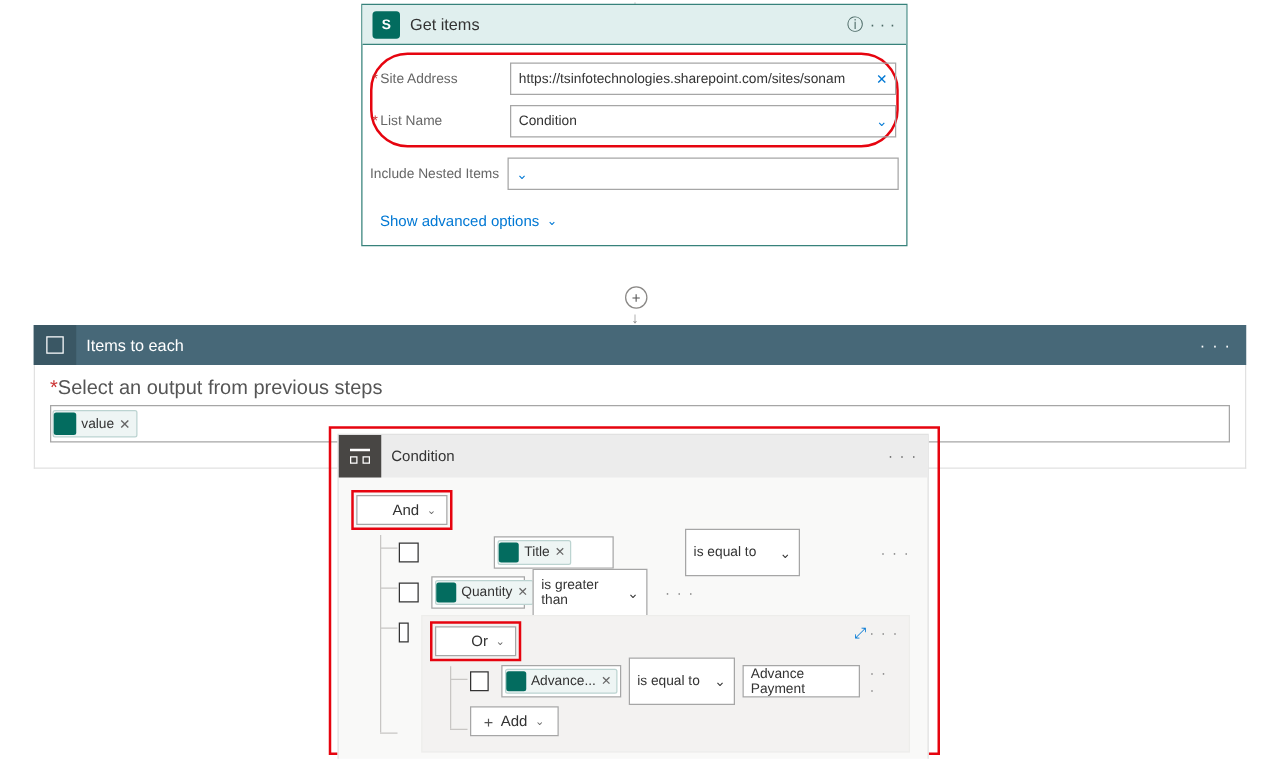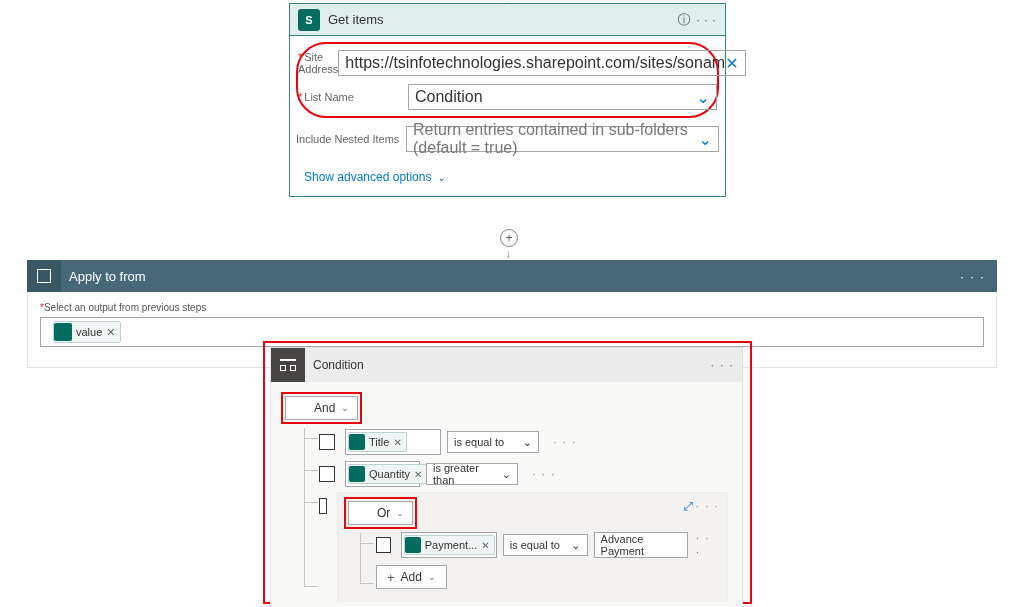--- a/index.html
+++ b/index.html
@@ -30,21 +30,21 @@
 
   .highlight-red { border: 2px solid #e6040f; }
 
   .form-box { margin: 6px; border-radius: 30px; }
   .form-row { display: flex; align-items: center; height: 30px; margin: 4px 0; }
   .form-label { width: 110px; font-size: 11px; color: #666; }
   .form-label .req { color: #c33; margin-right: 2px; }
   .form-input {
     flex: 1; height: 26px; border: 1px solid #a6a6a6; padding: 0 6px;
     display: flex; align-items: center; justify-content: space-between;
-    font-size: 16px; color: #333;
+    font-size: 11px; color: #333;
   }
   .form-input .x { color: #0078d4; cursor: pointer; }
   .form-input .chev { color: #0078d4; cursor: pointer; }
   .form-input .folder { color: #0078d4; cursor: pointer; }
   .placeholder { color: #777; font-style: normal; }
   .adv-link { color: #0078d4; font-size: 12px; padding: 10px 14px 12px; display: inline-flex; align-items: center; cursor: pointer; }
   .adv-link .chev { margin-left: 6px; font-size: 10px; }
   .add-bubble {
     position: absolute; left: 500px; top: 229px; width: 18px; height: 18px;
     border: 1px solid #8a8886; border-radius: 50%; background: #fff;
@@ -66,25 +66,25 @@
   .apply-header .dark-icon {
     width: 34px; height: 32px; background: #3a5764;
     display: flex; align-items: center; justify-content: center; margin-right: 8px;
   }
   .apply-header .loop-glyph {
     width: 14px; height: 14px; border: 1.5px solid #fff;
   }
   .apply-header .dots { color: #fff; padding: 0 4px; cursor: pointer; letter-spacing: 1px; }
 
   .apply-body { border: 1px solid #e1e1e1; border-top: none; padding: 10px 12px 20px; background: #fff; }
-  .small-label { font-size: 10px; color: #555; }
+  .small-label { font-size: 16px; color: #555; }
   .small-label .req { color: #c33; }
   .token-input {
     margin-top: 4px; border: 1px solid #a6a6a6; height: 30px;
-    display: flex; align-items: center; padding: 0 12px;
+    display: flex; align-items: center; padding: 0 1px;
   }
   .token {
     display: inline-flex; align-items: center; background: #eef5f4;
     border: 1px solid #bcd4d1; border-radius: 2px; height: 22px;
     padding: 0 4px 0 0; font-size: 11px; color: #333;
   }
   .token .ticon {
     width: 18px; height: 18px; background: #036c5f; border-radius: 2px;
     margin-right: 4px; display: flex; align-items: center; justify-content: center;
     color: #fff; font-size: 9px;
@@ -142,21 +142,21 @@
     display: inline-flex; align-items: center; background: #eef5f4;
     border: 1px solid #bcd4d1; border-radius: 2px; height: 20px; padding: 0 4px 0 0;
     font-size: 11px; margin: 0 2px;
   }
   .fieldtoken .inner .ic {
     width: 16px; height: 16px; background: #036c5f; border-radius: 2px;
     margin-right: 4px;
   }
   .fieldtoken .inner .tx { color: #666; margin-left: 4px; font-size: 10px; cursor: pointer; }
   .op {
-    border: 1px solid #a6a6a6; height: 22px; width: 92px;
+    border: 1px solid #a6a6a6; height: 38px; width: 92px;
     display: flex; align-items: center; justify-content: space-between;
     padding: 0 6px; font-size: 11px; background: #fff; margin-right: 6px; cursor: pointer;
   }
   .val {
     border: 1px solid #a6a6a6; height: 26px; width: 102px;
     display: flex; align-items: center; padding: 0 6px; font-size: 11px; background: #fff;
   }
   .dots-sm { color: #888; margin-left: 8px; letter-spacing: 1px; cursor: pointer; }
 
   .line-v {
@@ -213,41 +213,40 @@
         <span>Condition</span>
         <span class="chev">⌄</span>
       </div>
     </div>
   </div>
 
   <div class="form-box" style="margin-top:0;">
     <div class="form-row">
       <div class="form-label">Include Nested Items</div>
       <div class="form-input">
-        <span class="placeholder">Return entries contained in sub-folders (default = true)</span>
         <span class="chev">⌄</span>
       </div>
     </div>
   </div>
 
   <div class="adv-link">
     <span>Show advanced options</span>
         <span class="chev">⌄</span>
   </div>
 </div>
 
 <div class="add-bubble">+</div>
 <div class="arrow-down">↓</div>
 
 <div class="apply-card">
   <div class="apply-header">
     <div class="dark-icon">
       <div class="loop-glyph"></div>
     </div>
-    <span>Apply to from</span>
+    <span>Items to each</span>
     <div class="flex-sp"></div>
     <div class="dots">· · ·</div>
   </div>
   <div class="apply-body">
     <div class="small-label"><span class="req">*</span><span>Select an output from previous steps</span></div>
     <div class="token-input">
       <div class="token">
         <div class="ticon"></div>
         <span>value</span>
         <span class="tx">✕</span>
@@ -282,21 +281,21 @@
 
     
     <div class="line-v" style="left:33px; top:46px; height:158px;"></div>
     <div class="line-h" style="left:33px; top:56px; width:14px;"></div>
     <div class="line-h" style="left:33px; top:88px; width:14px;"></div>
     <div class="line-h" style="left:33px; top:120px; width:14px;"></div>
     <div class="line-h" style="left:33px; top:204px; width:14px;"></div>
 
     <div class="tree">
 
-      <div class="row" style="margin-left:22px;">
+      <div class="row" style="margin-left:22px;justify-content:space-between;">
         <div class="cb"></div>
         <div class="fieldtoken" style="width:96px;">
           <div class="inner">
                 <div class="ic"></div>
                 <span>Title</span>
                 <span class="tx">✕</span>
               </div>
         </div>
         <div class="op">
               <span>is equal to</span>
@@ -335,21 +334,21 @@
             <div style="position:relative; margin-top:6px;">
               <div class="line-v" style="left:12px; top:2px; height:50px;"></div>
               <div class="line-h" style="left:12px; top:12px; width:14px;"></div>
               <div class="line-h" style="left:12px; top:52px; width:14px;"></div>
 
               <div class="row" style="margin-left:28px;">
                 <div class="cb"></div>
                 <div class="fieldtoken" style="width:96px;">
                   <div class="inner">
                         <div class="ic"></div>
-                        <span>Payment...</span>
+                        <span>Advance...</span>
                         <span class="tx">✕</span>
                       </div>
                 </div>
                 <div class="op">
                       <span>is equal to</span>
                       <span>⌄</span>
                     </div>
                 <div class="val">
                       <span>Advance Payment</span>
                     </div>

